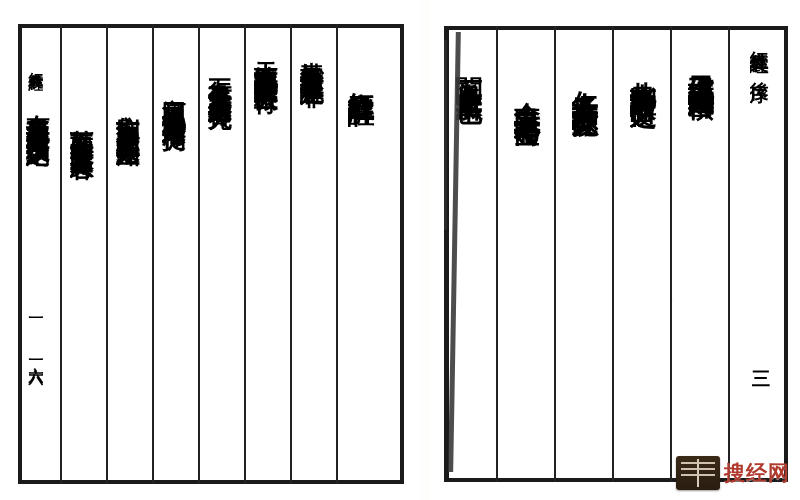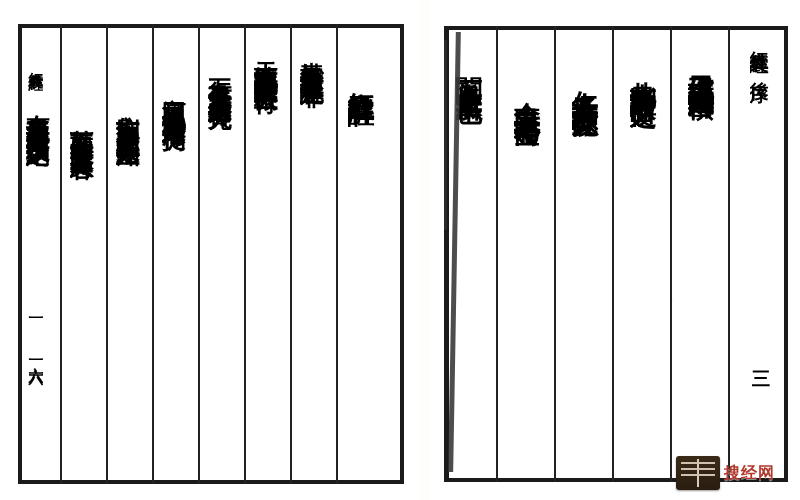--- a/index.html
+++ b/index.html
@@ -115,21 +115,21 @@
   }
   #watermark .book-glyph:after {
     content: "";
     position: absolute;
     left: 5px; right: 5px; top: 6px;
     height: 2px;
     background: #cfc2ad;
     box-shadow: 0 6px 0 #cfc2ad, 0 12px 0 #cfc2ad;
   }
   #watermark .wm-text {
-    font-size: 16px;
+    font-size: 21px;
     font-weight: 700;
     color: #b03a2e;
     letter-spacing: 1px;
     text-shadow: 0 1px 0 rgba(255,255,255,.5);
     font-family: Liberation Sans, sans-serif;
   }
 
   
   .smudge {
     position: absolute;

